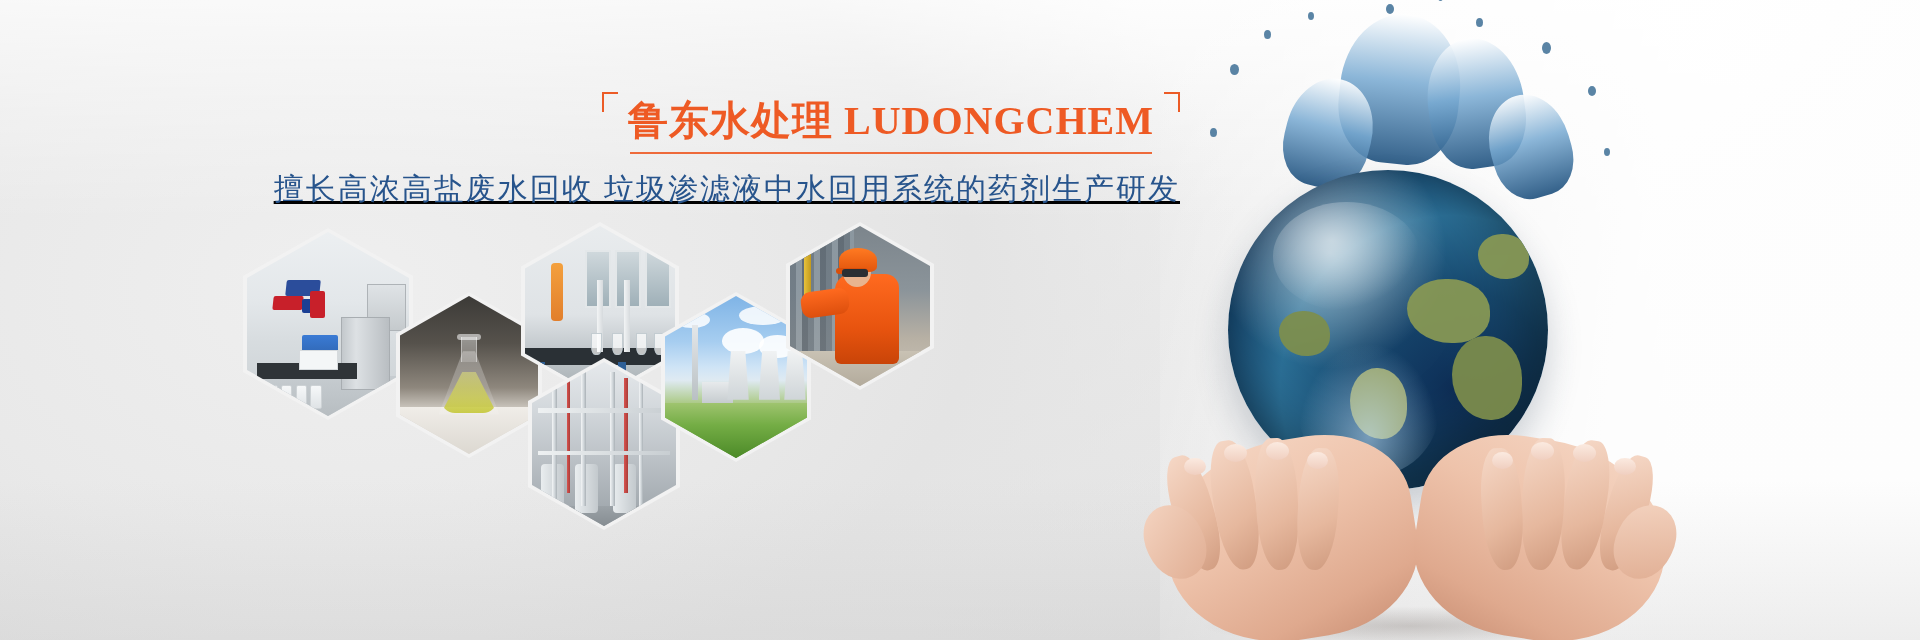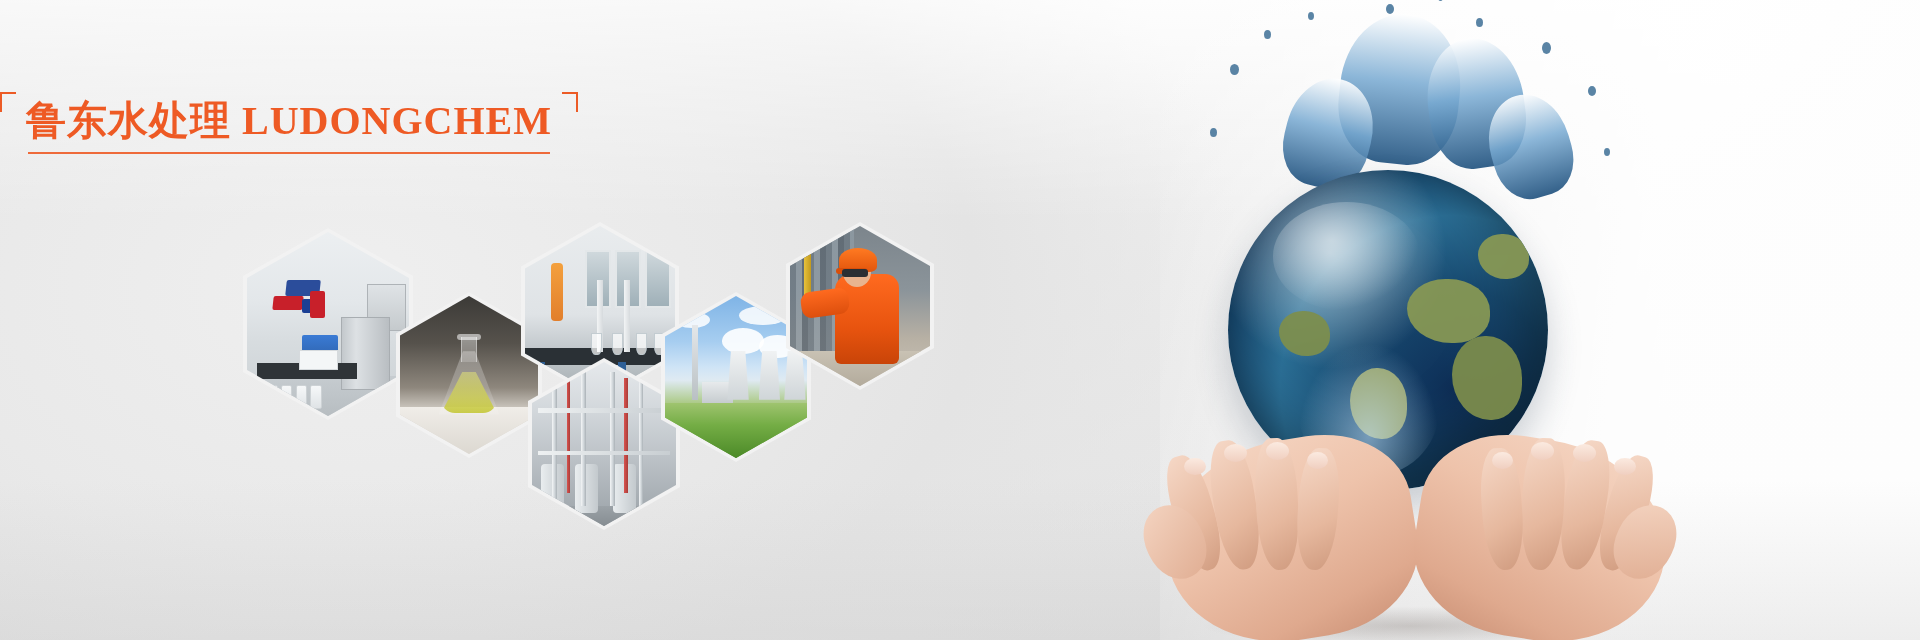--- a/index.html
+++ b/index.html
@@ -32,21 +32,21 @@
   }
   #bg-bottom-shade {
     position:absolute; left:0; bottom:0; width:1920px; height:160px;
     background:linear-gradient(0deg, rgba(200,200,200,.30) 0%, rgba(200,200,200,0) 100%);
     pointer-events:none;
   }
 
   
   #text-block {
     position:absolute; left:0; top:92px; width:1180px;
-    text-align:left;
+    text-align:right;
     text-decoration:underline;
   }
   #title-wrap {
     display:inline-block; position:relative;
     padding:6px 26px 8px 26px;
   }
   
   #title-wrap::before, #title-wrap::after {
     content:""; position:absolute; top:0; width:14px; height:18px;
   }
@@ -377,20 +377,21 @@
 
   <div id="bg-top-light"></div>
   <div id="bg-right-wash"></div>
   <div id="bg-bottom-shade"></div>
 
   <div id="text-block">
     <div id="title-wrap">
       <div id="main-title">鲁东水处理 LUDONGCHEM</div>
       <div id="title-rule"></div>
     </div>
+    <div id="subtitle">擅长高浓高盐废水回收 垃圾渗滤液中水回用系统的药剂生产研发</div>
   </div>
 
   <div id="hex-cluster">
 
     <div class="hex-ring" style="left:243px; top:228px; width:170px; height:192px;"></div>
     <div class="hex" style="left:247px; top:232px; width:162px; height:184px;">
       <div class="photo ph-lab1">
         <div class="floor"></div>
         <div class="cab2"></div>
         <div class="cabinet"></div>

